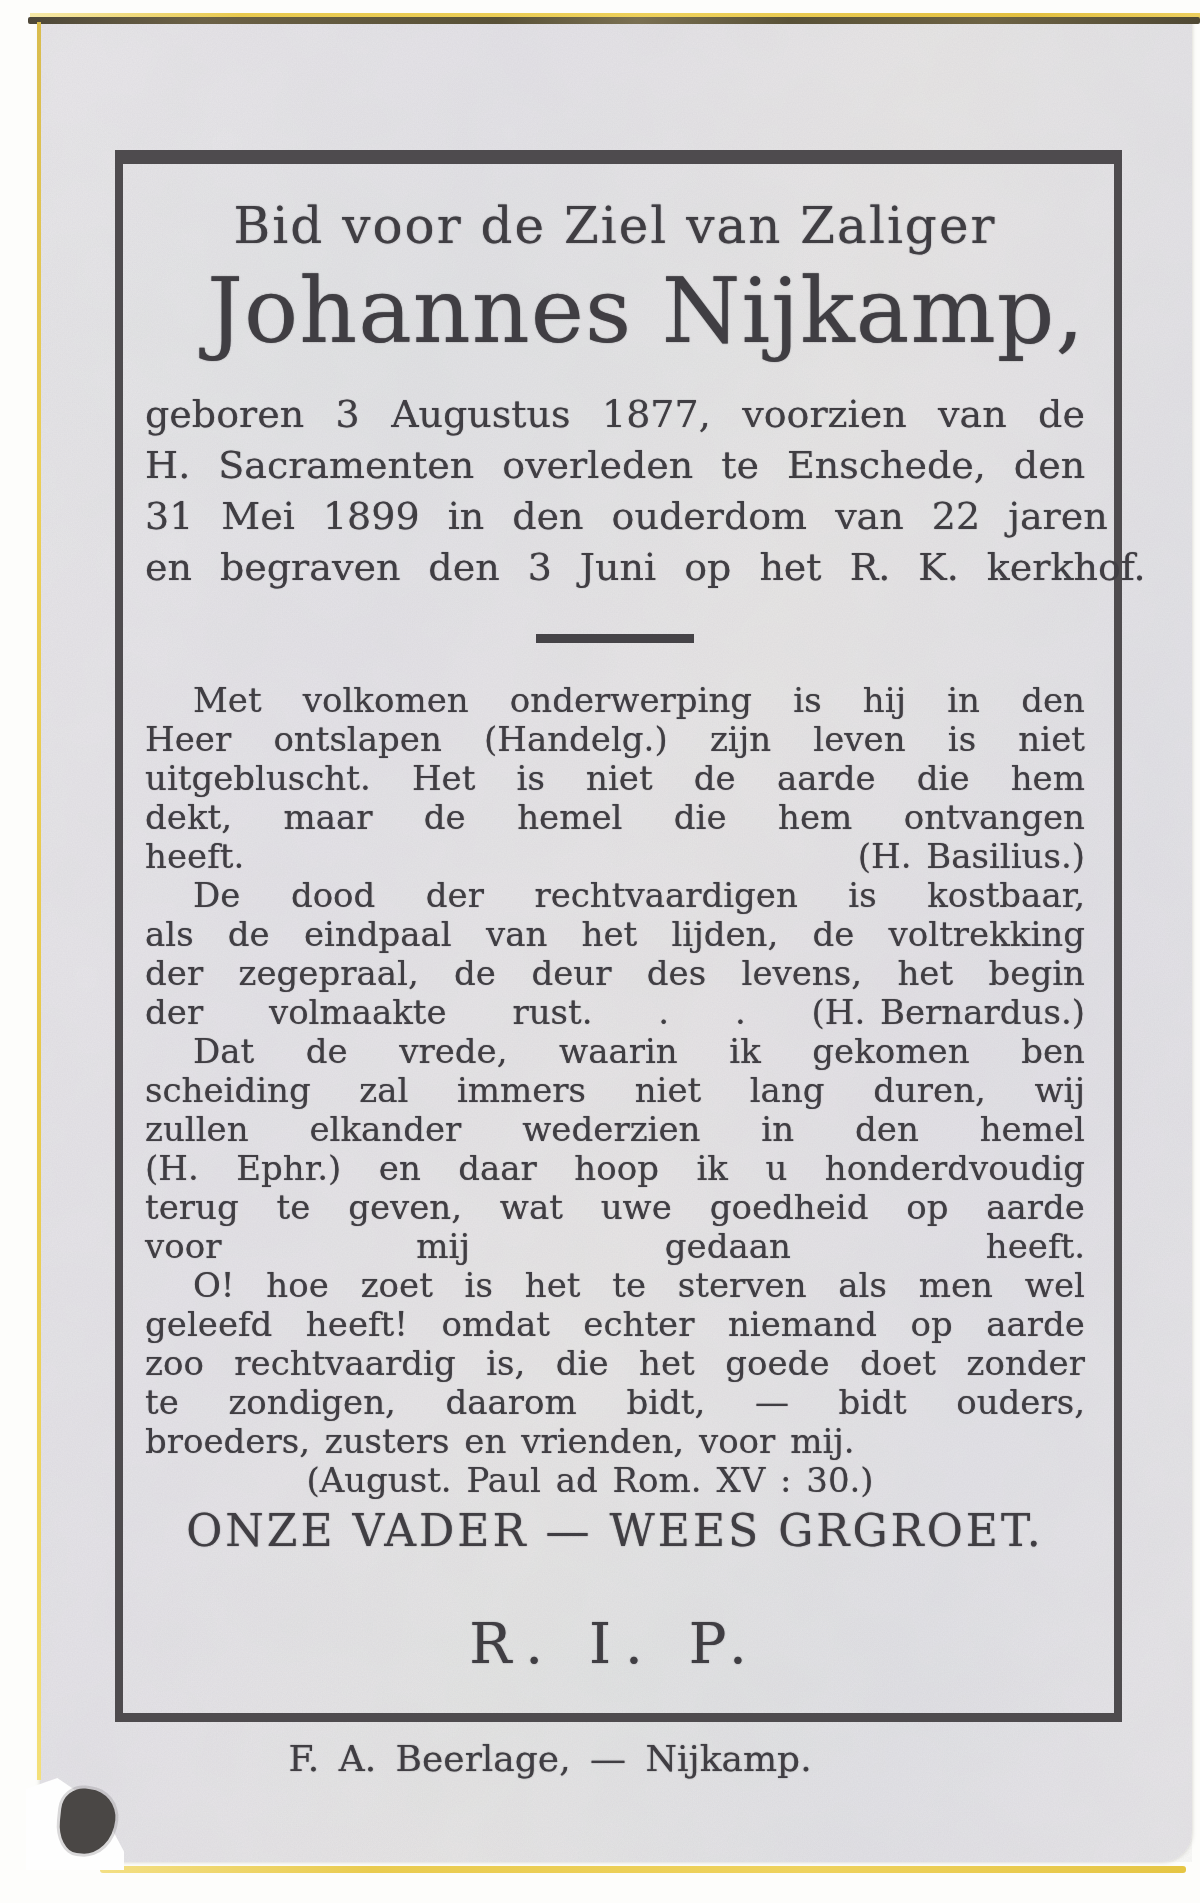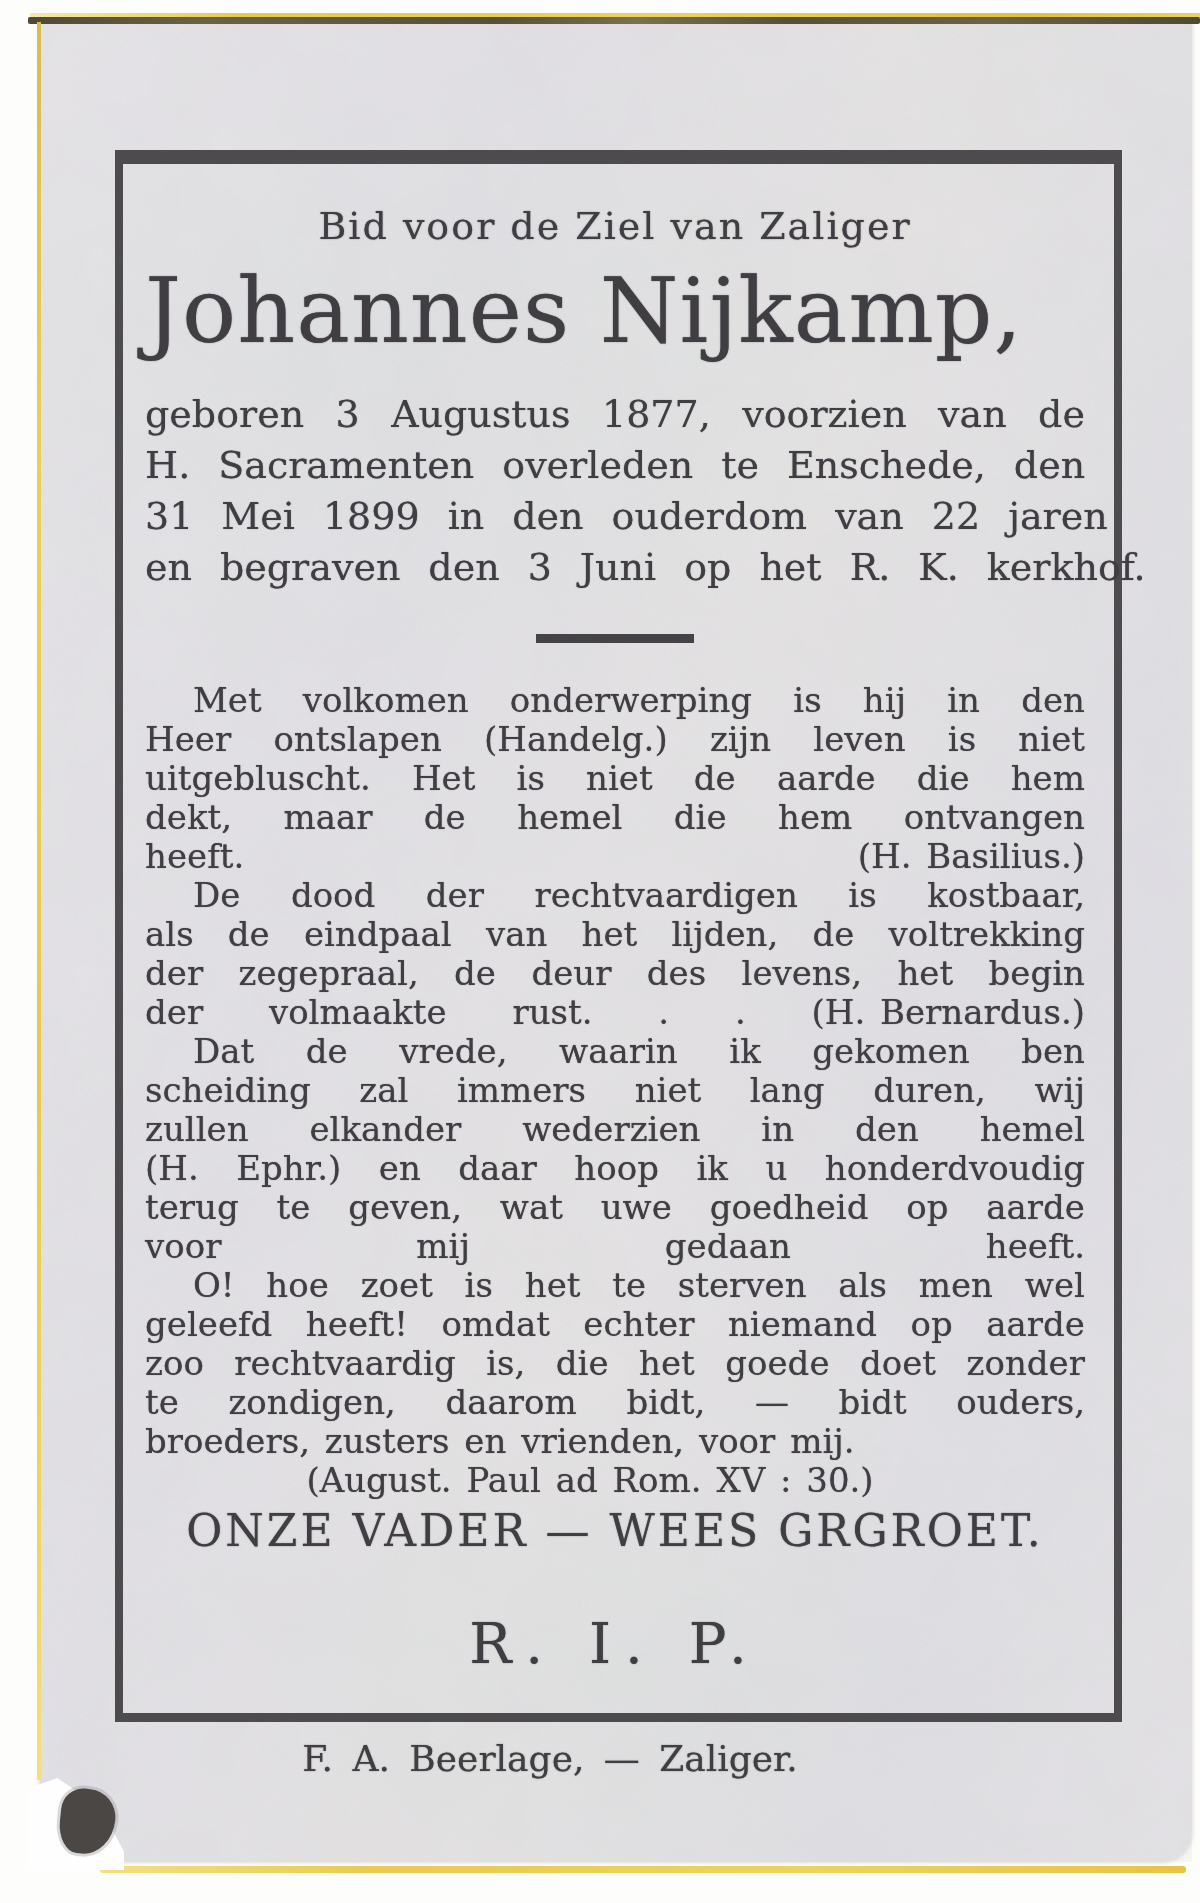--- a/index.html
+++ b/index.html
@@ -34,22 +34,22 @@
   .frame{
     position:absolute;left:75px;top:129px;width:1007px;height:1572px;
     box-sizing:border-box;
     border:8px solid var(--frame);
     border-top-width:14px;
     border-bottom-width:9px;
   }
   
   .content{position:absolute;left:105px;top:0;width:940px;height:100%;}
   .content>div{position:absolute;}
-  .invocation{top:182px;width:100%;text-align:center;font-size:38px;line-height:46px;letter-spacing:2px;}
-  .name{top:240px;width:100%;text-align:left;font-size:90px;line-height:100px;letter-spacing:1px;}
+  .invocation{top:182px;width:100%;text-align:center;font-size:50px;line-height:46px;letter-spacing:2px;}
+  .name{top:240px;width:100%;text-align:right;font-size:90px;line-height:100px;letter-spacing:1px;}
   .intro{top:368px;width:100%;}
   .intro .line{height:51px;line-height:51px;font-size:38px;}
   .divider{top:613px;left:50%;transform:translateX(-50%);width:158px;height:9px;background:#454347;}
   .bodytext{top:660px;width:100%;}
   .bodytext .line{height:39px;line-height:39px;font-size:34px;}
   .prayers{top:1484px;width:100%;text-align:center;font-size:44px;line-height:52px;letter-spacing:3px;}
   .rip{top:1593px;width:100%;text-align:center;font-size:56px;line-height:60px;letter-spacing:14px;}
   .imprint{top:1716px;width:100%;text-align:center;font-size:36px;line-height:44px;transform:translateX(-65px);word-spacing:8px;}
   
   .line{white-space:nowrap;word-spacing:4px;
@@ -325,21 +325,21 @@
           </div>
           <div class="line">broeders, zusters en vrienden, voor mij.</div>
           <div class="line center">(August. Paul ad Rom. XV : 30.)</div>
         </div>
       </div>
 
     <div class="prayers">ONZE VADER — WEES GRGROET.</div>
 
     <div class="rip">R. I. P.</div>
 
-    <div class="imprint">F. A. Beerlage, — Zaliger.</div>
+    <div class="imprint">F. A. Beerlage, — Nijkamp.</div>
   </div>
 </div>
 
 <div class="edge-top-gilt"></div>
 <div class="edge-top-dark"></div>
 <div class="edge-left-gilt"></div>
 <div class="edge-bottom-gilt"></div>
 
 <div class="tear"></div>
 <div class="tear-blob"></div>

